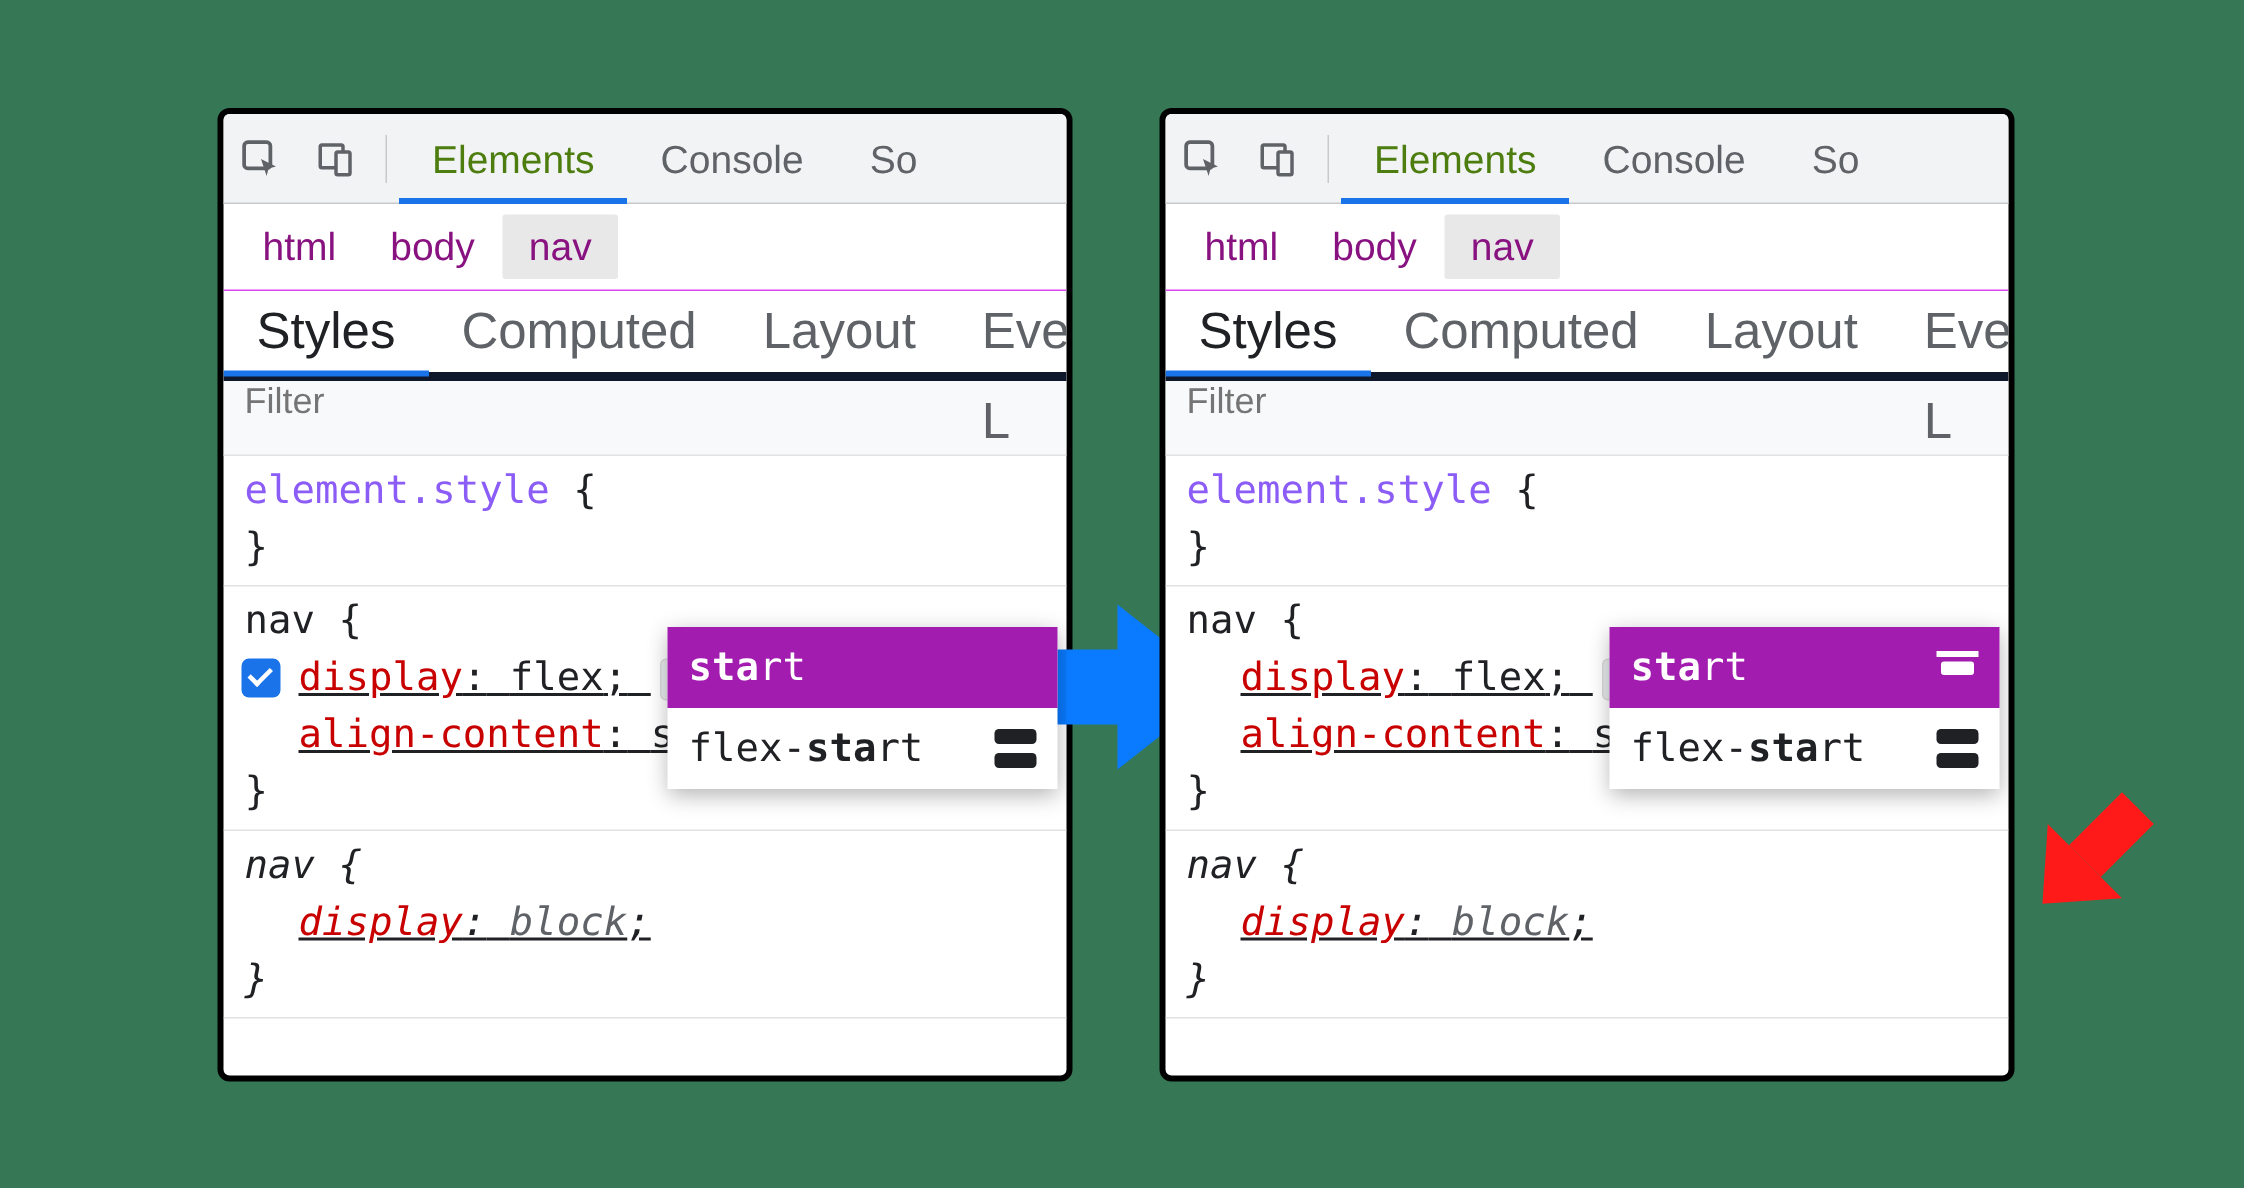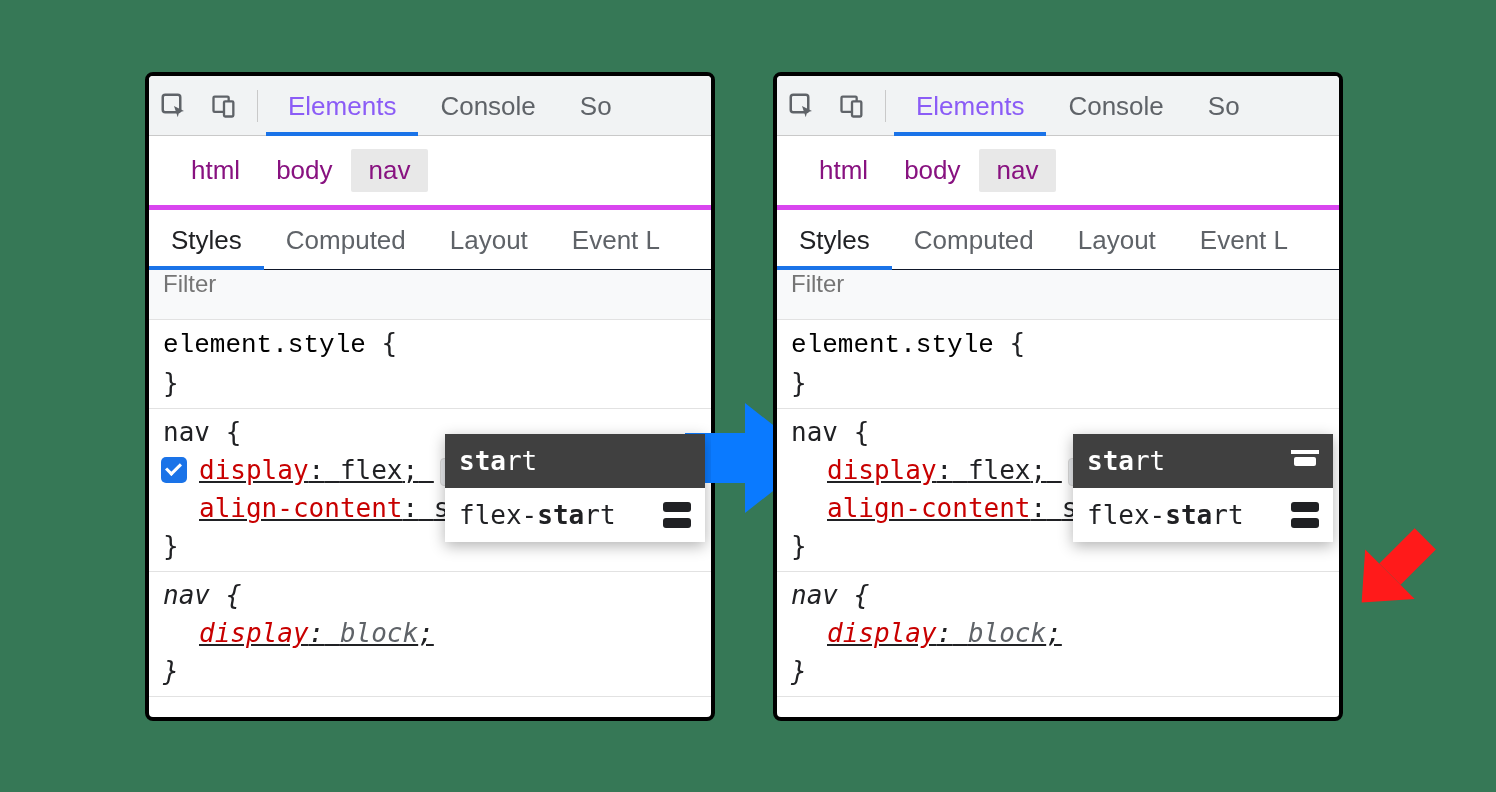--- a/index.html
+++ b/index.html
@@ -46,50 +46,50 @@
     background: #c9c9c9;
     margin: 0 8px;
   }
   .tab {
     padding: 0 22px;
     height: 60px;
     line-height: 60px;
     cursor: pointer;
   }
   .tab.active {
-    color: #8b5cf6;
+    color: #4d7c0f;
     border-bottom: 4px solid #1a73e8;
   }
 
   
   .crumbs {
     display: flex;
     align-items: center;
-    height: 74px;
-    border-bottom: 5px solid #d946ef;
-    padding-left: 24px;
+    height: 58px;
+    border-bottom: 1px solid #d946ef;
+    padding-left: 8px;
     font-size: 26px;
     color: #881280;
   }
   .crumb {
     padding: 6px 18px;
     cursor: pointer;
   }
   .crumb.selected {
     background: #e8e8e8;
     border-radius: 2px;
   }
 
   
   .subtabs {
     display: flex;
-    align-items: flex-start;
+    align-items: center;
     height: 60px;
-    border-bottom: 1px solid #0f172a;
-    font-size: 26px;
+    border-bottom: 6px solid #0f172a;
+    font-size: 34px;
     color: #5f6368;
   }
   .subtab {
     padding: 0 22px;
     height: 60px;
     line-height: 60px;
     cursor: pointer;
   }
   .subtab.active {
     color: #202124;
@@ -121,21 +121,21 @@
     font-family: Menlo, Consolas, monospace;
     font-size: 26px;
     line-height: 38px;
     color: #202124;
     position: relative;
   }
   .rule {
     border-bottom: 1px solid #e2e2e2;
     padding: 4px 14px 6px 14px;
   }
-  .rule.gray .sel { color: #000000; font-family: Liberation Mono, monospace; }
+  .rule.gray .sel { color: #8b5cf6; }
   .rule .sel { color: #202124; }
   .rule .brace { color: #202124; }
   .rule .line { padding-left: 36px; position: relative; text-decoration: underline; }
   .rule .prop { color: #c80000; }
   .rule .val  { color: #202124; }
   .rule .sep  { color: #202124; }
   .italic { font-style: italic; }
   .strike { text-decoration: line-through; }
   .checkbox {
     position: absolute;
@@ -187,21 +187,21 @@
     z-index: 10;
   }
   .popup .row {
     display: flex;
     align-items: center;
     justify-content: space-between;
     padding: 8px 14px;
     gap: 12px;
   }
   .popup .row.sel {
-    background: #404040;
+    background: #a21caf;
     color: #fff;
   }
   .popup b { font-weight: 700; }
   
   .flexstart2 {
     width: 28px; height: 26px; position: relative;
   }
   .flexstart2::before {
     content:""; position:absolute; left:0; right:0; top:0; height:10px; background: currentColor; border-radius:3px;
   }

